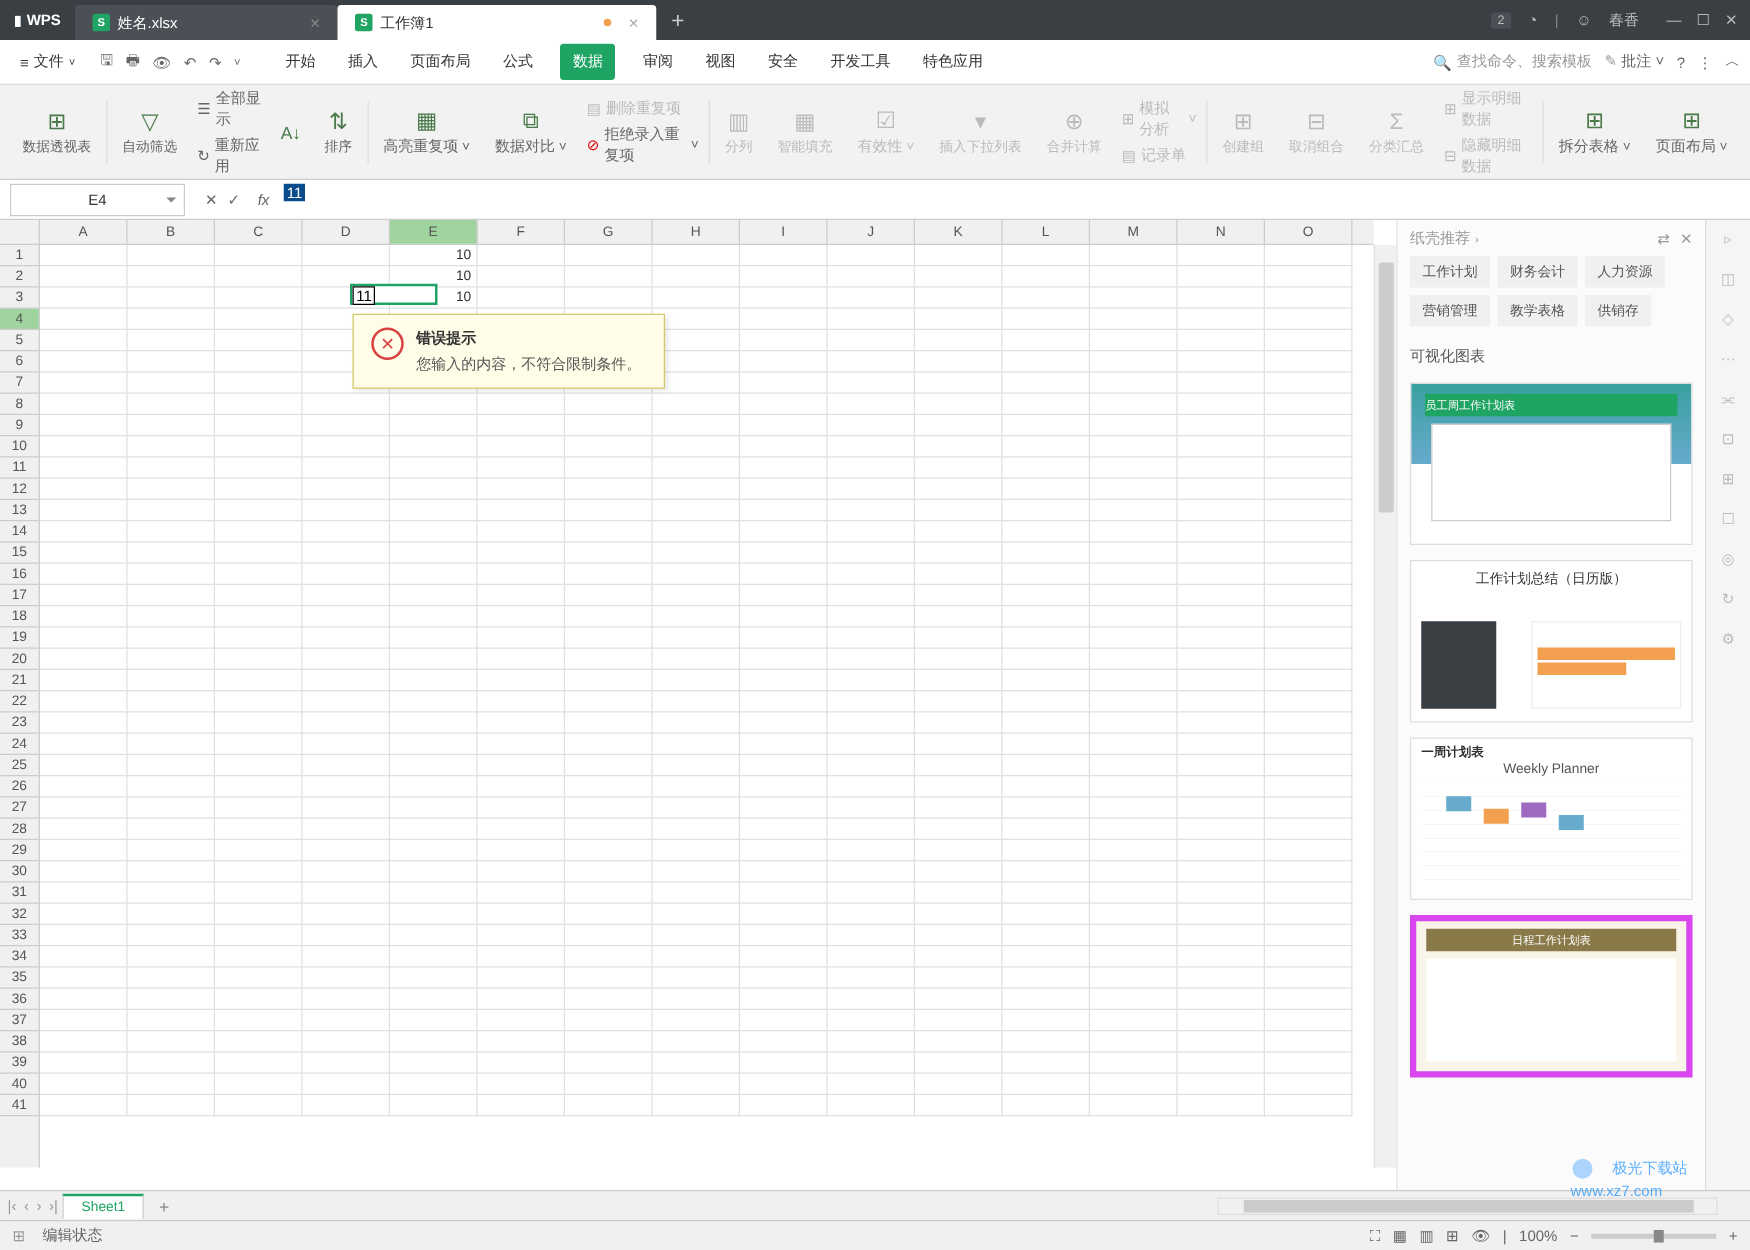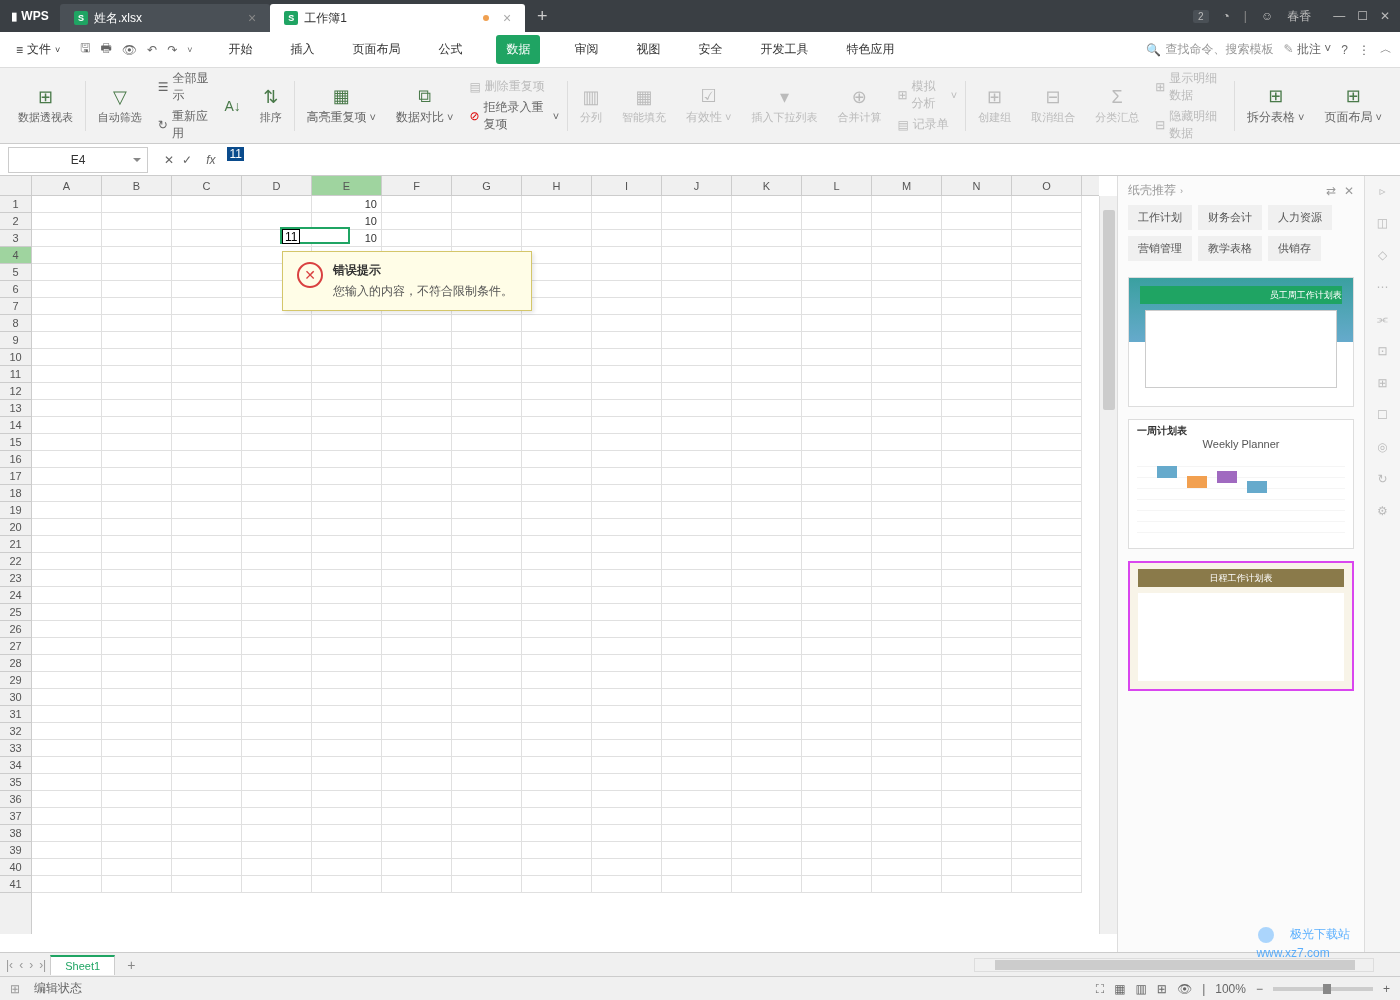--- a/index.html
+++ b/index.html
@@ -13,21 +13,21 @@
 .tab-close{margin-left:30px;font-size:14px;color:#888;}
 .tab.active .tab-close{color:#aaa;}
 .tab-dot{width:6px;height:6px;background:#f0a050;border-radius:50%;margin-left:20px;}
 .tab-add{color:#ccc;font-size:18px;padding:0 12px;cursor:pointer;}
 .title-right{margin-left:auto;display:flex;align-items:center;gap:14px;padding-right:10px;color:#bbb;}
 .notif-badge{background:#4a5056;padding:1px 5px;border-radius:2px;font-size:10px;}
 .win-btns{display:flex;gap:12px;margin-left:8px;color:#bbb;}
 .menubar{height:36px;background:#fff;border-bottom:1px solid #ddd;display:flex;align-items:center;padding:0 8px;gap:4px;}
 .file-btn{display:flex;align-items:center;gap:4px;padding:4px 8px;color:#333;}
 .qat{display:flex;gap:10px;align-items:center;padding:0 8px;color:#666;}
-.menu-tabs{display:flex;gap:30px;margin-left:20px;justify-content:space-between;}
+.menu-tabs{display:flex;gap:18px;margin-left:20px;justify-content:space-between;}
 .menu-tab{padding:6px 4px;color:#333;cursor:pointer;}
 .menu-tab.sel{background:#1fa463;color:#fff;border-radius:3px;padding:6px 10px;}
 .menu-right{margin-left:auto;display:flex;align-items:center;gap:10px;color:#666;}
 .search-box{display:flex;align-items:center;gap:4px;color:#999;}
 .ribbon{height:76px;background:#f2f2f2;border-bottom:1px solid #ccc;display:flex;align-items:center;padding:0 8px;}
 .rbn-grp{display:flex;flex-direction:column;align-items:center;justify-content:center;height:100%;padding:0 10px;color:#666;gap:2px;cursor:pointer;}
 .rbn-grp.small{padding:0 6px;}
 .rbn-grp .icon{width:22px;height:22px;display:flex;align-items:center;justify-content:center;font-size:18px;color:#4a7a4a;}
 .rbn-grp .lbl{font-size:11px;white-space:nowrap;}
 .rbn-grp.disabled{color:#bbb;}
@@ -1066,35 +1066,44 @@
       </div>
     </div>
     <div class="sp-cats" id="spcats">
         <div class="sp-cat">工作计划</div>
         <div class="sp-cat">财务会计</div>
         <div class="sp-cat">人力资源</div>
         <div class="sp-cat">营销管理</div>
         <div class="sp-cat">教学表格</div>
         <div class="sp-cat">供销存</div>
       </div>
+    <div class="sp-section">可视化图表</div>
     <div class="sp-thumb" style="background:linear-gradient(#3aa0a0,#6ac 50%,#fff 50%);">
-      <div style="position:absolute;top:8px;width:90%;height:18px;background:#1fa463;color:#fff;text-align:right;line-height:18px;font-size:9px;">员工周工作计划表</div>
+      <div style="position:absolute;top:8px;width:90%;height:18px;background:#1fa463;color:#fff;text-align:left;line-height:18px;font-size:9px;">员工周工作计划表</div>
       <div style="position:absolute;top:32px;width:86%;height:78px;background:#fff;border:1px solid #ccc;"></div>
+    </div>
+    <div class="sp-thumb" style="height:130px;">
+      <div style="position:absolute;top:6px;width:100%;text-align:center;color:#333;font-size:11px;">工作计划总结（日历版）</div>
+      <div style="position:absolute;bottom:10px;left:8px;width:60px;height:70px;background:#3a3f44;"></div>
+      <div style="position:absolute;bottom:10px;right:8px;width:120px;height:70px;background:#fff;border:1px solid #eee;">
+        <div style="height:10px;background:#f2a050;margin:20px 4px 2px;"></div>
+        <div style="height:10px;background:#f2a050;margin:2px 4px;width:60%;"></div>
+      </div>
     </div>
     <div class="sp-thumb" style="height:130px;flex-direction:column;">
       <div style="position:absolute;top:4px;left:8px;font-size:10px;font-weight:bold;color:#333;">一周计划表</div>
       <div style="position:absolute;top:18px;width:100%;text-align:center;font-size:11px;color:#555;">Weekly Planner</div>
       <div style="position:absolute;top:36px;left:8px;right:8px;bottom:8px;background:repeating-linear-gradient(#fff,#fff 10px,#f5f5f5 10px,#f5f5f5 11px);">
         <div style="position:absolute;left:20px;top:10px;width:20px;height:12px;background:#6ac;"></div>
         <div style="position:absolute;left:50px;top:20px;width:20px;height:12px;background:#f2a050;"></div>
         <div style="position:absolute;left:80px;top:15px;width:20px;height:12px;background:#a06ac0;"></div>
         <div style="position:absolute;left:110px;top:25px;width:20px;height:12px;background:#6ac;"></div>
       </div>
     </div>
-    <div class="sp-thumb" style="height:130px;border:2px solid #d946ef;background:#f8f4e8;">
+    <div class="sp-thumb" style="height:130px;border:5px solid #d946ef;background:#f8f4e8;">
       <div style="position:absolute;top:6px;left:8px;right:8px;height:18px;background:#8a7a4a;color:#fff;text-align:center;line-height:18px;font-size:9px;">日程工作计划表</div>
       <div style="position:absolute;top:30px;left:8px;right:8px;bottom:8px;background:#fff;"></div>
     </div>
   </div>
 
   <div class="right-rail">
     <div>▹</div>
     <div>◫</div>
     <div>◇</div>
     <div>⋯</div>

